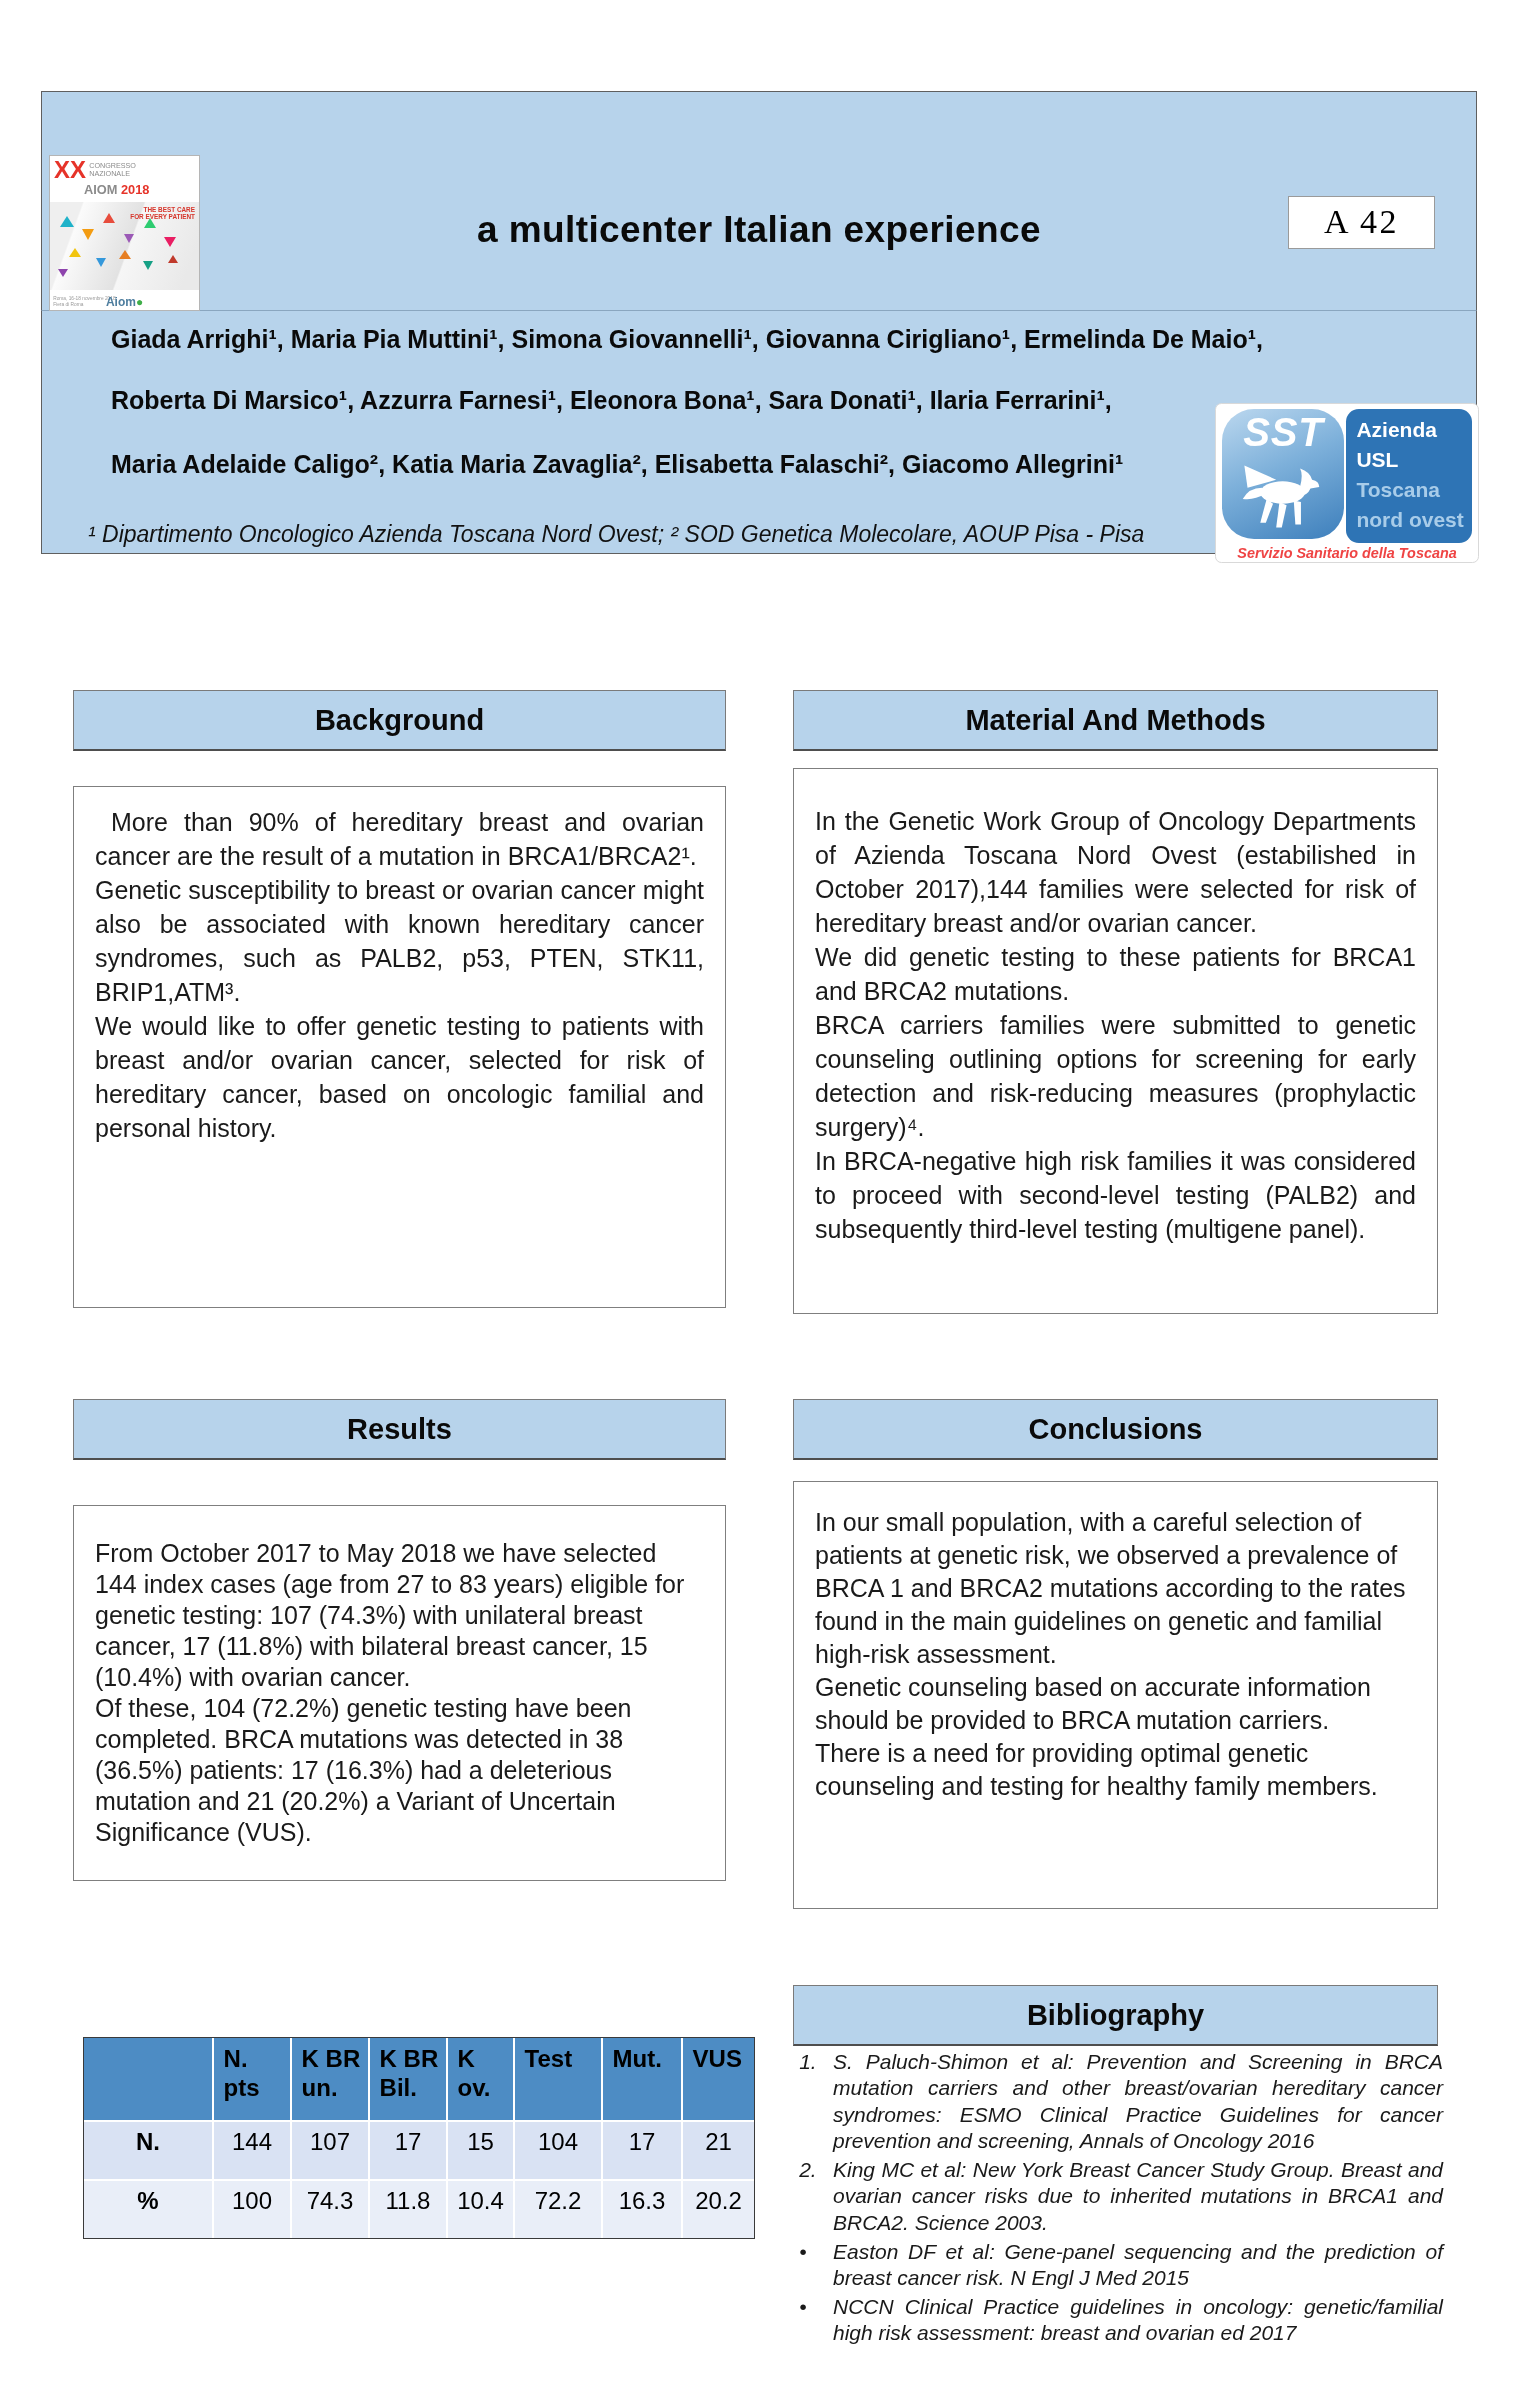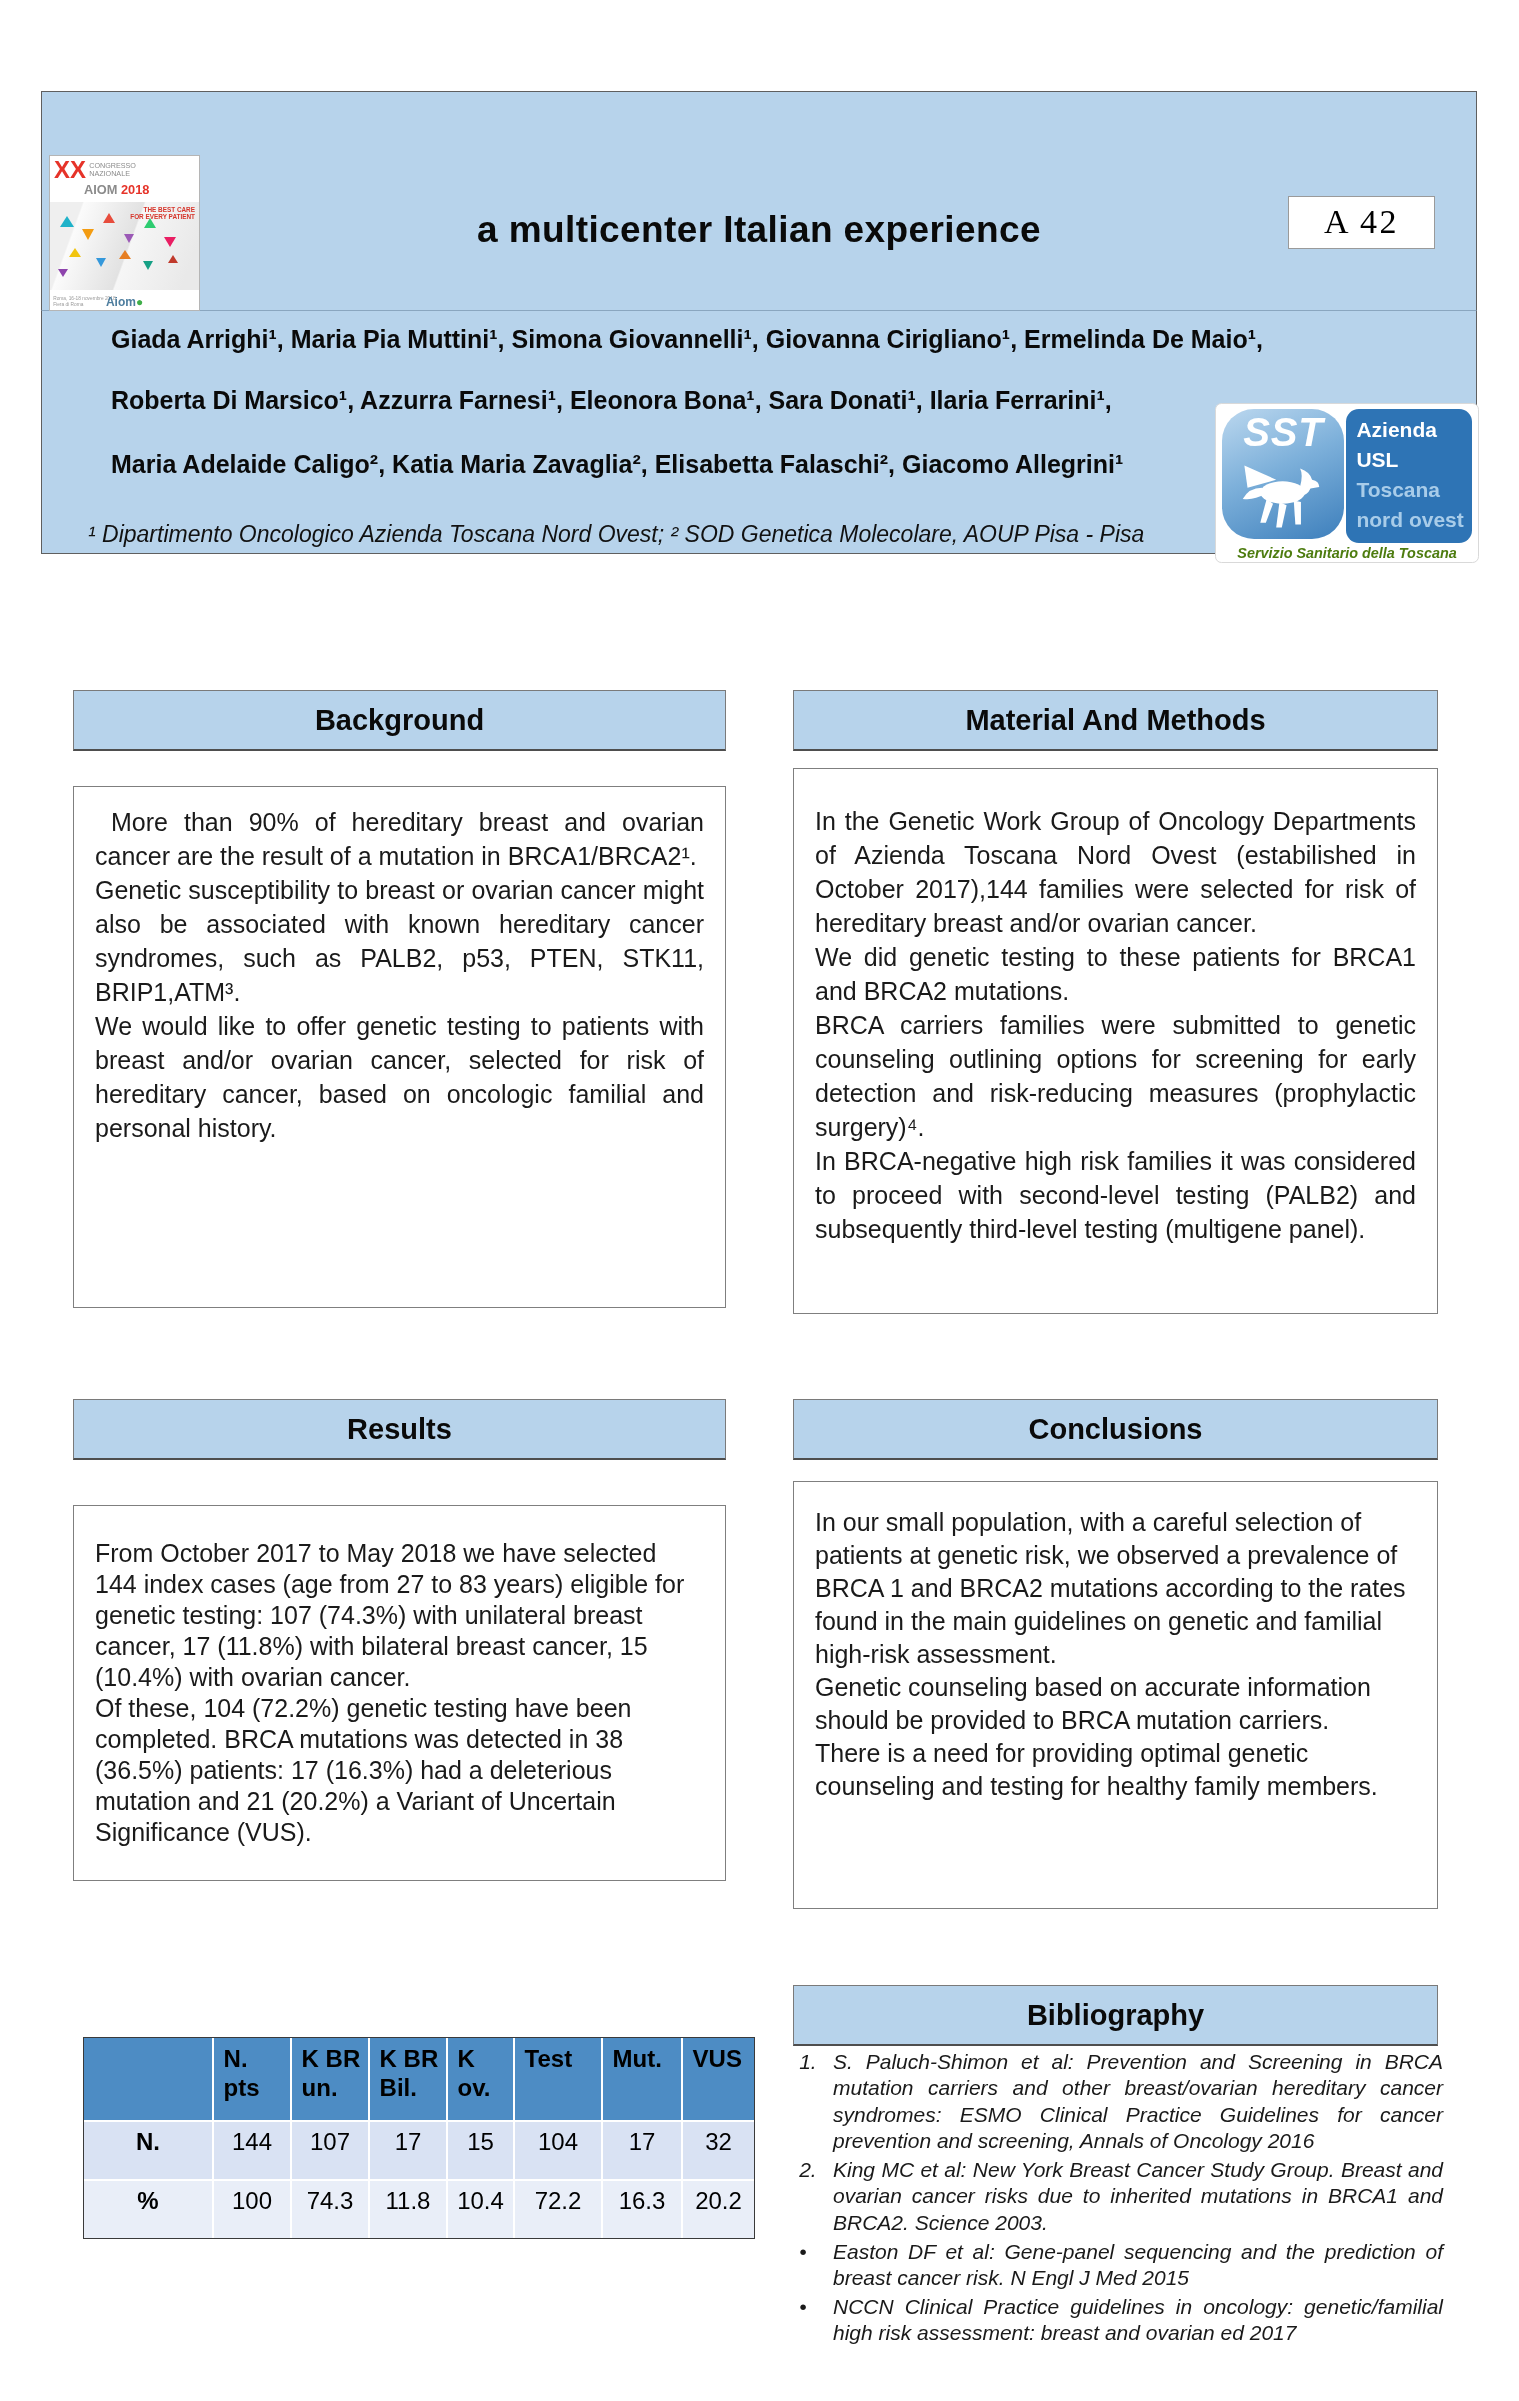--- a/index.html
+++ b/index.html
@@ -44,21 +44,21 @@
   .sst-square{position:absolute;left:6.4px;top:4.8px;width:122px;height:130px;border-radius:32px;
     background:linear-gradient(155deg,#bcd8ef 0%,#7db0da 45%,#3d7fbc 100%);overflow:hidden;}
   .sst-acronym{position:absolute;left:0;top:1.6px;width:100%;text-align:center;color:#fff;
     font-weight:bold;font-style:italic;font-size:40px;letter-spacing:0.8px;}
   .sst-horse{position:absolute;left:8px;top:42px;}
   .sst-panel{position:absolute;left:130px;top:4.8px;width:126px;height:134px;border-radius:12.8px;
     background:#2e74b5;padding-top:6.4px;box-sizing:border-box;}
   .sst-panel div{padding-left:10.4px;font-weight:bold;font-size:21px;line-height:30px;}
   .sst-white{color:#ffffff;}
   .sst-light{color:#a8cce9;}
-  .sst-caption{position:absolute;left:0;bottom:0.8px;width:100%;text-align:center;color:#4d7c0f;
+  .sst-caption{position:absolute;left:0;bottom:0.8px;width:100%;text-align:center;color:#ef4444;
     font-weight:bold;font-style:italic;font-size:14.4px;margin-top:28px;}
 
   
   .bar{position:absolute;height:61px;background:#b7d3eb;border:0.8px solid #7a7a7a;
     border-bottom:2.4px solid #4e4e4e;display:flex;align-items:center;justify-content:center;
     font-weight:bold;font-size:29px;color:#0a0a0a;box-sizing:border-box;}
   .bar-left{left:73px;width:653px;}
   .bar-right{left:793px;width:645px;}
 
   
@@ -229,21 +229,21 @@
     <div class="th">Mut.</div>
     <div class="th">VUS</div>
 
     <div class="td r1 rowlabel">N.</div>
     <div class="td r1">144</div>
     <div class="td r1">107</div>
     <div class="td r1">17</div>
     <div class="td r1">15</div>
     <div class="td r1">104</div>
     <div class="td r1">17</div>
-    <div class="td r1">32</div>
+    <div class="td r1">21</div>
 
     <div class="td r2 rowlabel">%</div>
     <div class="td r2">100</div>
     <div class="td r2">74.3</div>
     <div class="td r2">11.8</div>
     <div class="td r2">10.4</div>
     <div class="td r2">72.2</div>
     <div class="td r2">16.3</div>
     <div class="td r2">20.2</div>
   </div>

